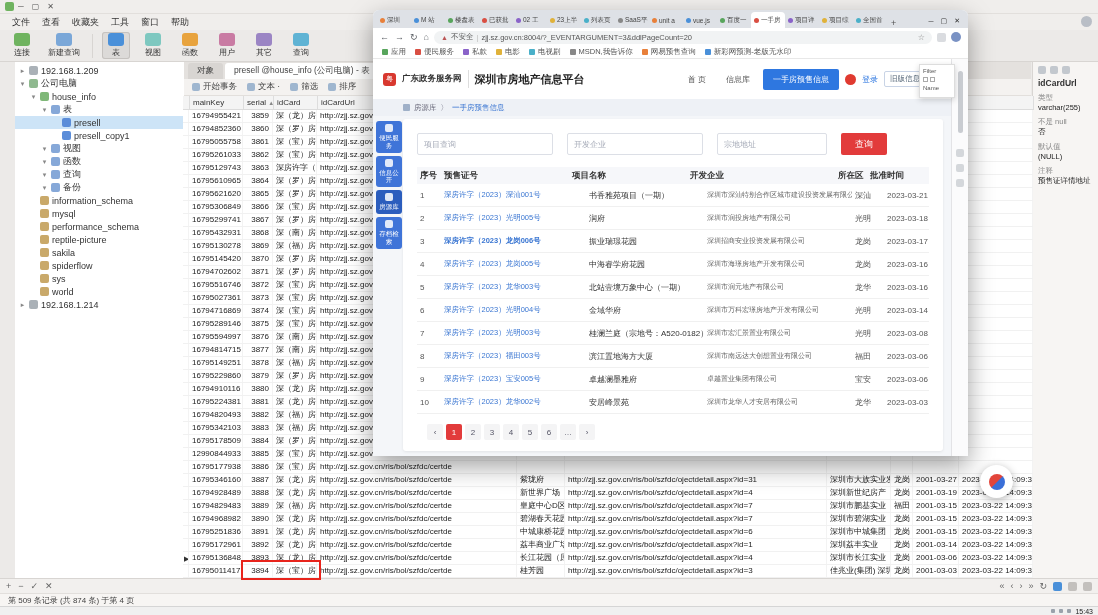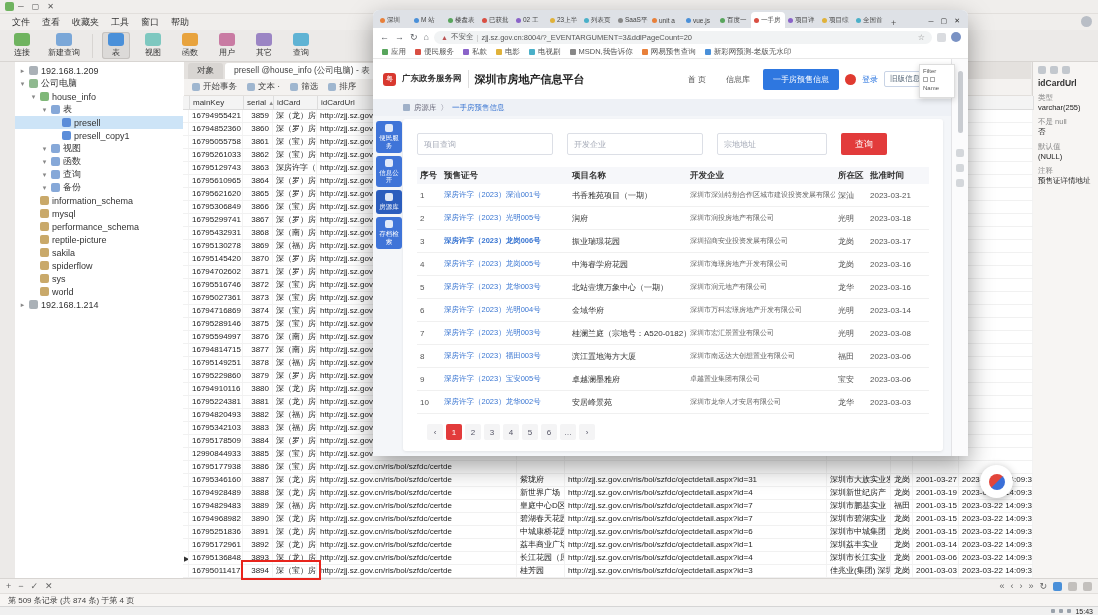--- a/index.html
+++ b/index.html
@@ -104,21 +104,21 @@
 .site-card{position:absolute;left:30px;top:60px;width:540px;height:332px;background:#fff;border-radius:3px;box-shadow:0 1px 3px rgba(0,0,0,.08);}
 .search-row{position:absolute;top:14px;left:14px;height:22px;display:flex;gap:14px;align-items:center;}
 .s-input{width:136px;height:22px;border:1px solid #dcdfe6;border-radius:2px;font-size:8px;color:#a6abb8;display:flex;align-items:center;padding:0 6px;background:#fff;}
 .s-input.short{width:110px;}
 .s-btn{width:46px;height:22px;background:#e23b3b;color:#fff;font-size:9px;display:flex;align-items:center;justify-content:center;border-radius:2px;}
 .site-table{position:absolute;left:14px;right:14px;top:48px;}
 .st-head{display:flex;height:17px;background:#f6f7fa;align-items:center;font-size:8.5px;color:#333;font-weight:bold;}
 .st-row{display:flex;height:23px;border-bottom:1px solid #f0f0f0;align-items:center;font-size:8px;color:#555;}
 .st-cell{padding:0 3px;overflow:hidden;white-space:nowrap;flex:none;}
 .st-cell.cert{color:#3a76d2;font-size:7.5px;}
-.st-cell.pname{color:#333;}
+.st-cell.pname{color:#333;margin-left:17px;}
 .st-cell.dev{font-size:7px;color:#666;}
 .site-pagination{position:absolute;left:14px;right:14px;top:298px;height:30px;display:flex;align-items:center;font-size:8px;color:#666;}
 .pp-box{margin-left:200px;border:2px solid #e8241c;display:flex;align-items:center;gap:7px;padding:4px 7px;}
 .pp-select{border:1px solid #dcdfe6;border-radius:2px;padding:2px 5px;display:flex;gap:5px;align-items:center;color:#556;}
 .caret{font-size:6px;color:#999;}
 .pages{display:flex;gap:3px;margin-left:10px;}
 .pg{min-width:16px;height:16px;background:#f4f4f5;color:#556;font-size:8px;display:flex;align-items:center;justify-content:center;border-radius:2px;padding:0 2px;}
 .pg.active{background:#e23b3b;color:#fff;}
 .side-rail{position:absolute;right:0;top:0;width:17px;bottom:0;background:#fbfbfc;border-left:1px solid #e3e3e6;}
 .rail-thumb{position:absolute;right:5px;top:12px;width:5px;height:62px;background:#c9ccd1;border-radius:3px;}

